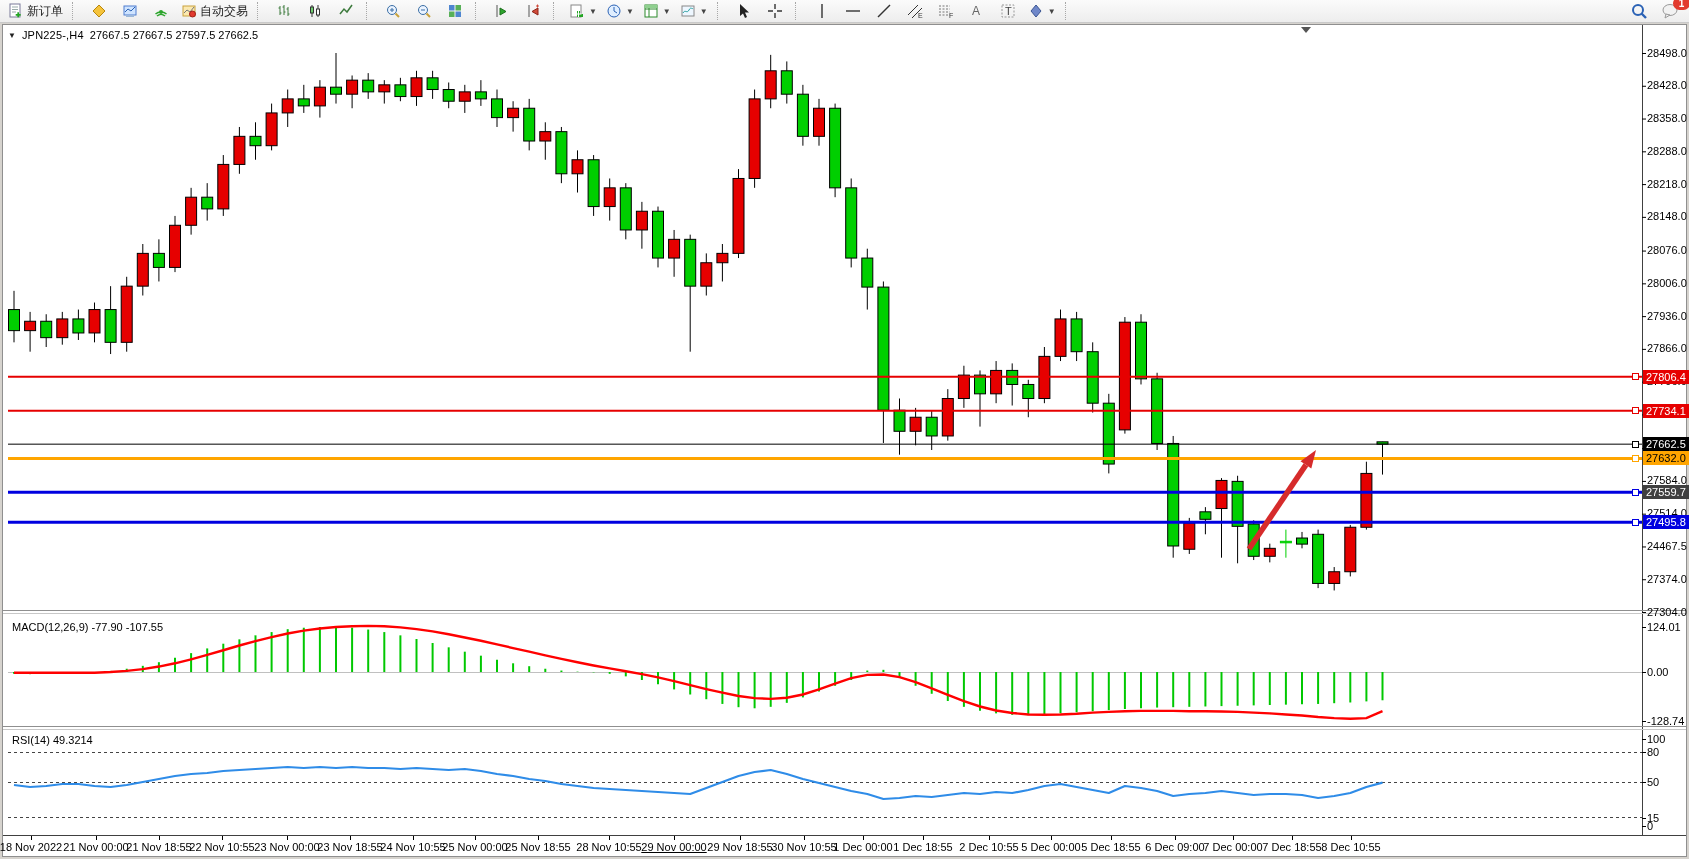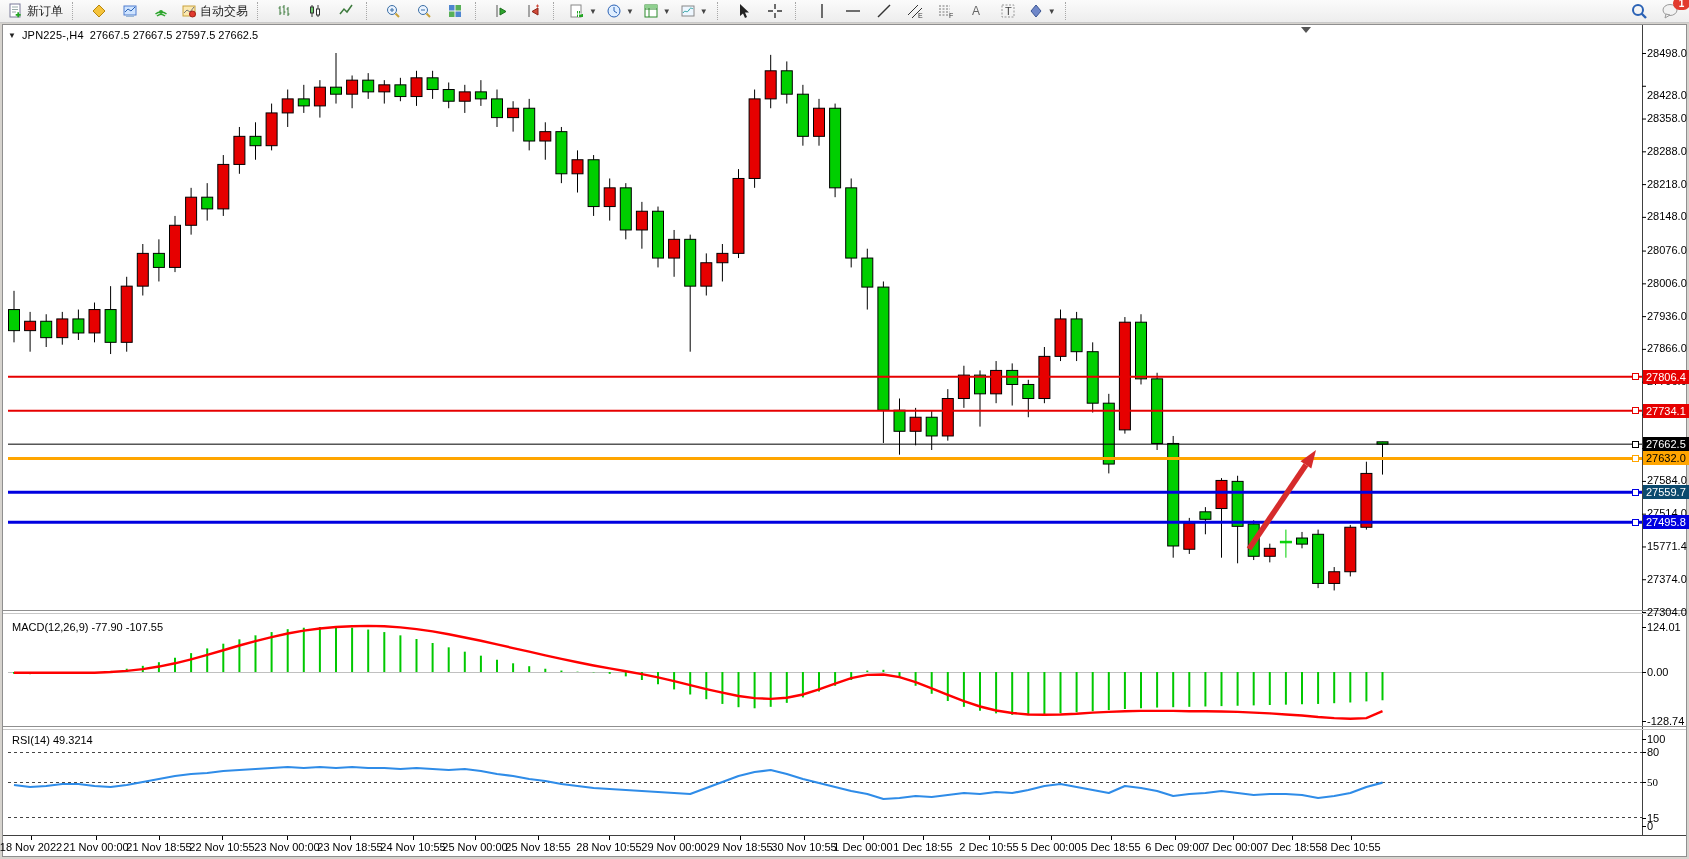--- a/index.html
+++ b/index.html
@@ -756,68 +756,68 @@
     </div>
     <div class="ind-label" style="top:621px;">
       <span>MACD(12,26,9)</span>
       <span>-77.90 -107.55</span>
     </div>
     <div class="ind-label" style="top:734px;">
       <span>RSI(14)</span>
       <span>49.3214</span>
     </div>
   <div class="axis-label" style="top: 46.5px;">28498.0</div>
-      <div class="axis-label" style="top: 79.2722px; margin-top: 10px;">28428.0</div>
+      <div class="axis-label" style="top: 79.2722px;">28428.0</div>
       <div class="axis-label" style="top: 112.044px;">28358.0</div>
       <div class="axis-label" style="top: 144.817px;">28288.0</div>
       <div class="axis-label" style="top: 177.589px;">28218.0</div>
       <div class="axis-label" style="top: 210.361px;">28148.0</div>
       <div class="axis-label" style="top: 244.07px;">28076.0</div>
       <div class="axis-label" style="top: 276.842px;">28006.0</div>
       <div class="axis-label" style="top: 309.614px;">27936.0</div>
       <div class="axis-label" style="top: 342.386px;">27866.0</div>
       <div class="axis-label" style="top: 375.158px;">27796.0</div>
       <div class="axis-label" style="top: 407.93px;">27726.0</div>
       <div class="axis-label" style="top: 441.639px;">27654.0</div>
       <div class="axis-label" style="top: 474.411px;">27584.0</div>
       <div class="axis-label" style="top: 507.183px; text-decoration: underline;">27514.0</div>
-      <div class="axis-label" style="top: 539.956px;">15771.4</div>
+      <div class="axis-label" style="top: 539.956px;">24467.5</div>
       <div class="axis-label" style="top: 572.728px;">27374.0</div>
       <div class="axis-label" style="top: 605.5px;">27304.0</div>
       <div class="anchor" style="left: 1632px; top: 373.289px; border: 1.5px solid rgb(230, 0, 0);"></div>
       <div class="badge" style="top: 369.789px; background: rgb(230, 0, 0); color: rgb(255, 255, 255);">27806.4</div>
       <div class="anchor" style="left: 1632px; top: 407.138px; border: 1.5px solid rgb(230, 0, 0);"></div>
       <div class="badge" style="top: 403.638px; background: rgb(230, 0, 0); color: rgb(255, 255, 255);">27734.1</div>
       <div class="anchor" style="left: 1632px; top: 440.66px; border: 1.5px solid rgb(0, 0, 0);"></div>
       <div class="badge" style="top: 437.16px; background: rgb(0, 0, 0); color: rgb(255, 255, 255);">27662.5</div>
       <div class="anchor" style="left: 1632px; top: 454.939px; border: 1.5px solid rgb(255, 165, 0);"></div>
       <div class="badge" style="top: 451.439px; background: rgb(255, 165, 0); color: rgb(0, 0, 0);">27632.0</div>
       <div class="anchor" style="left: 1632px; top: 488.788px; border: 1.5px solid rgb(0, 0, 224);"></div>
-      <div class="badge" style="top: 485.288px; background: #0c4a6e; color: rgb(255, 255, 255);">27559.7</div>
+      <div class="badge" style="top: 485.288px; background: #404040; color: rgb(255, 255, 255);">27559.7</div>
       <div class="anchor" style="left: 1632px; top: 518.704px; border: 1.5px solid rgb(0, 0, 224);"></div>
       <div class="badge" style="top: 515.204px; background: rgb(0, 0, 224); color: rgb(255, 255, 255);">27495.8</div>
       <div class="sub-axis-label" style="top: 620.5px;">124.01</div>
       <div class="sub-axis-label" style="top: 665.5px;">0.00</div>
       <div class="sub-axis-label" style="top: 714.5px;">-128.74</div>
       <div class="sub-axis-label" style="top: 732.5px;">100</div>
       <div class="sub-axis-label" style="top: 745.5px;">80</div>
-      <div class="sub-axis-label" style="top: 775.5px; font-family: Liberation Serif, serif;">50</div>
+      <div class="sub-axis-label" style="top: 775.5px;">50</div>
       <div class="sub-axis-label" style="top: 811.5px;">15</div>
       <div class="sub-axis-label" style="top: 819.5px;">0</div>
       <div class="time-label" style="left: 31px;">18 Nov 2022</div>
       <div class="time-label" style="left: 96px;">21 Nov 00:00</div>
       <div class="time-label" style="left: 159px;">21 Nov 18:55</div>
       <div class="time-label" style="left: 222px;">22 Nov 10:55</div>
       <div class="time-label" style="left: 287px;">23 Nov 00:00</div>
       <div class="time-label" style="left: 350px;">23 Nov 18:55</div>
       <div class="time-label" style="left: 413px;">24 Nov 10:55</div>
       <div class="time-label" style="left: 475px;">25 Nov 00:00</div>
       <div class="time-label" style="left: 538px;">25 Nov 18:55</div>
       <div class="time-label" style="left: 609px;">28 Nov 10:55</div>
-      <div class="time-label" style="left: 674px;">29 Nov 00:00</div>
+      <div class="time-label" style="left: 674px; text-decoration: underline;">29 Nov 00:00</div>
       <div class="time-label" style="left: 740px;">29 Nov 18:55</div>
       <div class="time-label" style="left: 804px;">30 Nov 10:55</div>
       <div class="time-label" style="left: 863px;">1 Dec 00:00</div>
       <div class="time-label" style="left: 923px;">1 Dec 18:55</div>
       <div class="time-label" style="left: 989px;">2 Dec 10:55</div>
       <div class="time-label" style="left: 1051px;">5 Dec 00:00</div>
       <div class="time-label" style="left: 1111px;">5 Dec 18:55</div>
       <div class="time-label" style="left: 1175px;">6 Dec 09:00</div>
       <div class="time-label" style="left: 1233px;">7 Dec 00:00</div>
       <div class="time-label" style="left: 1292px;">7 Dec 18:55</div>

